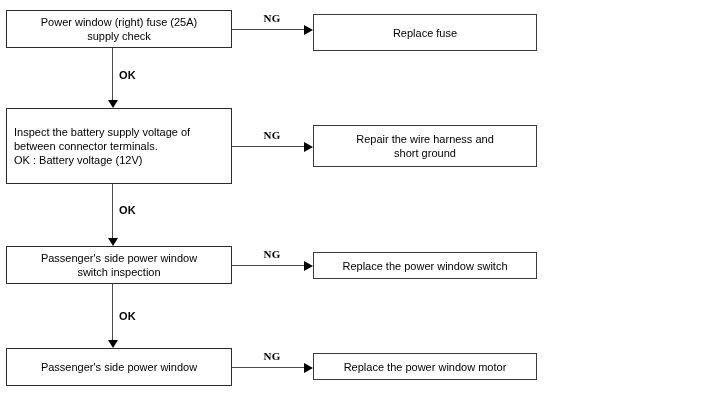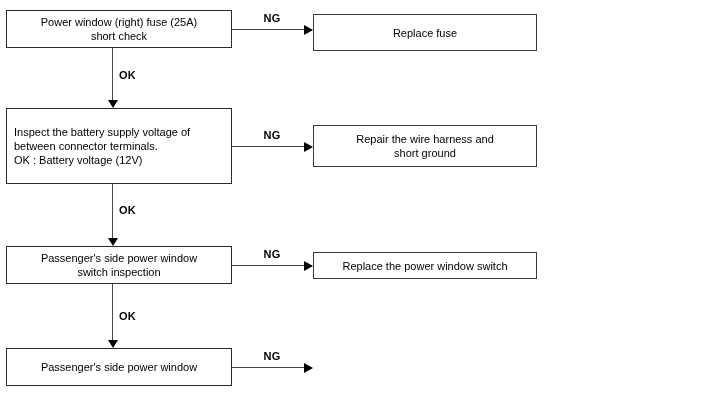--- a/index.html
+++ b/index.html
@@ -88,39 +88,39 @@
   #aright3 { top: 261px; }
   #aright4 { top: 363px; }
 
   .conn-label {
     position: absolute;
     color: #000000;
     font-size: 11px;
     font-weight: bold;
     letter-spacing: 0.3px;
   }
-  .ng-label { left: 242px; width: 60px; text-align: center; }
+  .ng-label { left: 242px; width: 60px; text-align: center; font-family: Liberation Serif, serif; }
   #ng1 { top: 12px; }
   #ng2 { top: 129px; }
   #ng3 { top: 248px; }
   #ng4 { top: 350px; }
 
   .ok-label { left: 119px; }
   #ok1 { top: 69px; }
   #ok2 { top: 204px; }
   #ok3 { top: 310px; }
 </style>
 </head>
 <body>
 
 <div class="canvas">
 
   <div class="box step-box center" id="step1">
     <div>Power window (right) fuse (25A)</div>
-    <div>short check</div>
+    <div>supply check</div>
   </div>
 
   <div class="box step-box left" id="step2">
     <div>Inspect the battery supply voltage of</div>
     <div>between connector terminals.</div>
     <div>OK : Battery voltage (12V)</div>
   </div>
 
   <div class="box step-box center" id="step3">
     <div>Passenger's side power window</div>
@@ -137,20 +137,23 @@
 
   <div class="box result-box center" id="result2">
     <div>Repair the wire harness and</div>
     <div>short ground</div>
   </div>
 
   <div class="box result-box center" id="result3">
     <div>Replace the power window switch</div>
   </div>
 
+  <div class="box result-box center" id="result4">
+    <div>Replace the power window motor</div>
+  </div>
 
   <div class="vline" id="vline1"></div>
   <div class="arrow-down" id="adown1"></div>
   <div class="conn-label ok-label" id="ok1">OK</div>
 
   <div class="vline" id="vline2"></div>
   <div class="arrow-down" id="adown2"></div>
   <div class="conn-label ok-label" id="ok2">OK</div>
 
   <div class="vline" id="vline3"></div>

